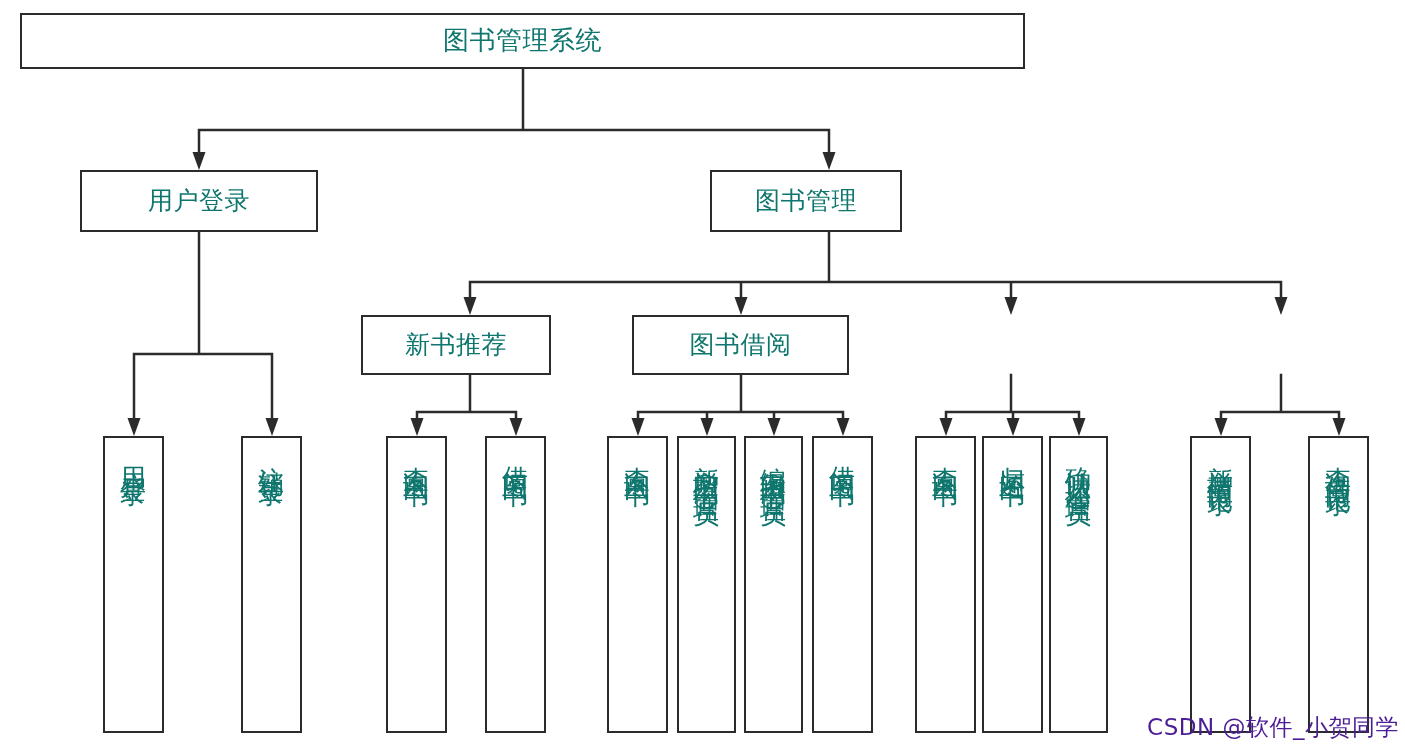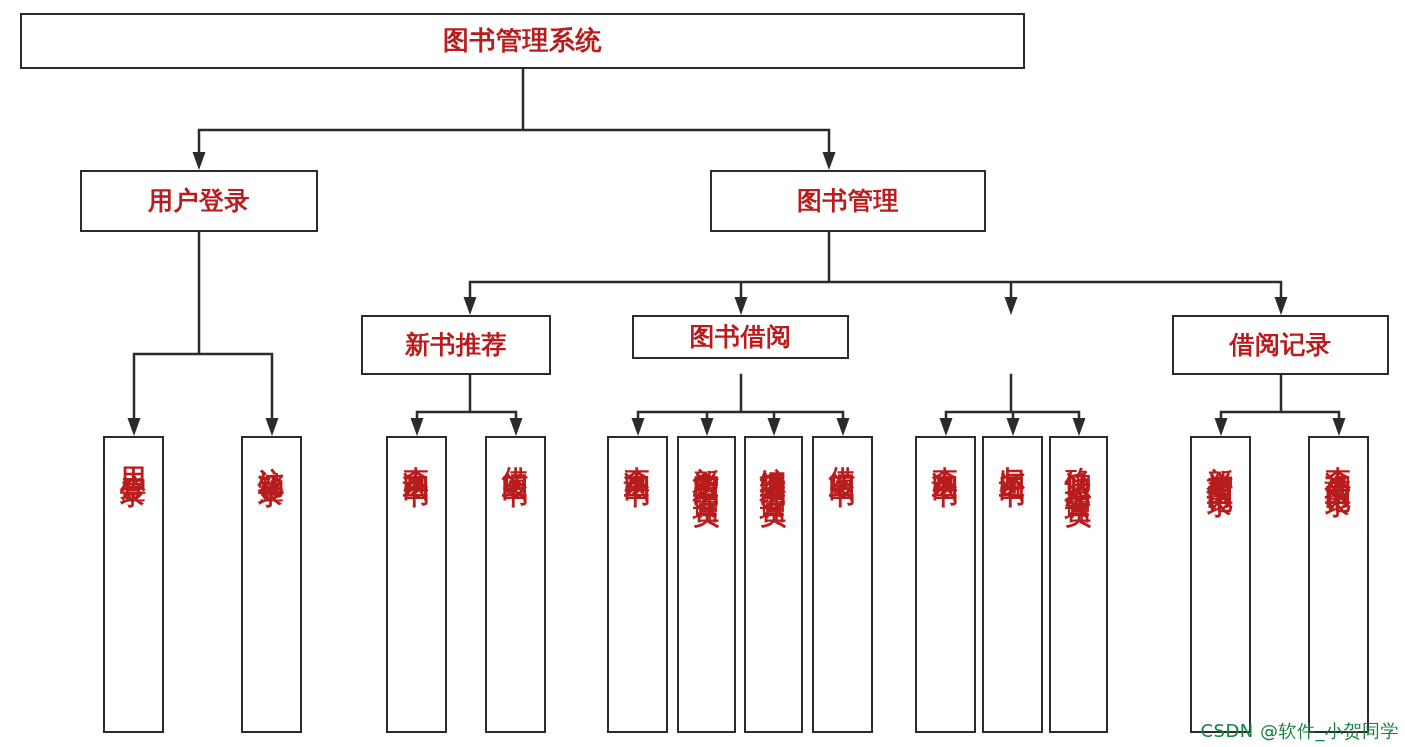--- a/index.html
+++ b/index.html
@@ -26,22 +26,21 @@
     pointer-events: none;
   }
   .node {
     position: absolute;
     box-sizing: border-box;
     background: #ffffff;
     border: 2.5px solid #2b2b2b;
     display: flex;
     align-items: center;
     justify-content: center;
-    color: #b91c1c;
-    font-weight: bold;
+    color: #0f766e;
   }
   .node .label {
     display: block;
     text-align: center;
     line-height: 1.05;
     white-space: nowrap;
   }
   
   .h-node .label {
     font-size: 25px;
@@ -62,22 +61,22 @@
     font-size: 26px;
     line-height: 1;
     letter-spacing: 5px;
     white-space: nowrap;
     transform: translateY(0);
   }
   #watermark {
     position: absolute;
     right: 6px;
     bottom: 4px;
-    font-size: 18px;
-    color: #15803d;
+    font-size: 23px;
+    color: #4c1d95;
     letter-spacing: 0.5px;
     white-space: nowrap;
     font-family: "DejaVu Sans", "Liberation Sans", sans-serif;
   }
 </style>
 </head>
 <body>
 
 <div id="canvas">
 
@@ -111,36 +110,33 @@
     </svg>
 
   <div class="node h-node" id="node-root" style="left: 20px; top: 13px; width: 1005px; height: 56px;">
     <span class="label">图书管理系统</span>
   </div>
 
   <div class="node h-node" id="node-t2_user_login" style="left: 80px; top: 170px; width: 238px; height: 62px;">
     <span class="label">用户登录</span>
   </div>
 
-  <div class="node h-node" id="node-t2_book_mgmt" style="left: 710px; top: 170px; width: 276px; height: 62px;">
+  <div class="node h-node" id="node-t2_book_mgmt" style="left: 710px; top: 170px; width: 192px; height: 62px;">
     <span class="label">图书管理</span>
   </div>
 
   <div class="node h-node" id="node-t3_new_book_rec" style="left: 361px; top: 315px; width: 190px; height: 60px;">
     <span class="label">新书推荐</span>
   </div>
 
-  <div class="node h-node" id="node-t3_book_borrow" style="left: 632px; top: 315px; width: 217px; height: 44px; align-items: center;">
+  <div class="node h-node" id="node-t3_book_borrow" style="left: 632px; top: 315px; width: 217px; height: 60px; align-items: center;">
     <span class="label">图书借阅</span>
   </div>
 
 
-  <div class="node h-node" id="node-t3_borrow_record" style="left: 1172px; top: 315px; width: 217px; height: 60px;">
-    <span class="label">借阅记录</span>
-  </div>
 
   <div class="node v-node" id="node-leaf_user_login" style="left: 103px; top: 436px; width: 61px; height: 297px;">
     <span class="label" style="font-size: 26px; letter-spacing: 5px;">用户登录</span>
   </div>
 
   <div class="node v-node" id="node-leaf_logout" style="left: 241px; top: 436px; width: 61px; height: 297px;">
     <span class="label" style="font-size: 26px; letter-spacing: 5px;">注销登录</span>
   </div>
 
   <div class="node v-node" id="node-leaf_query_book_1" style="left: 386px; top: 436px; width: 61px; height: 297px;">

